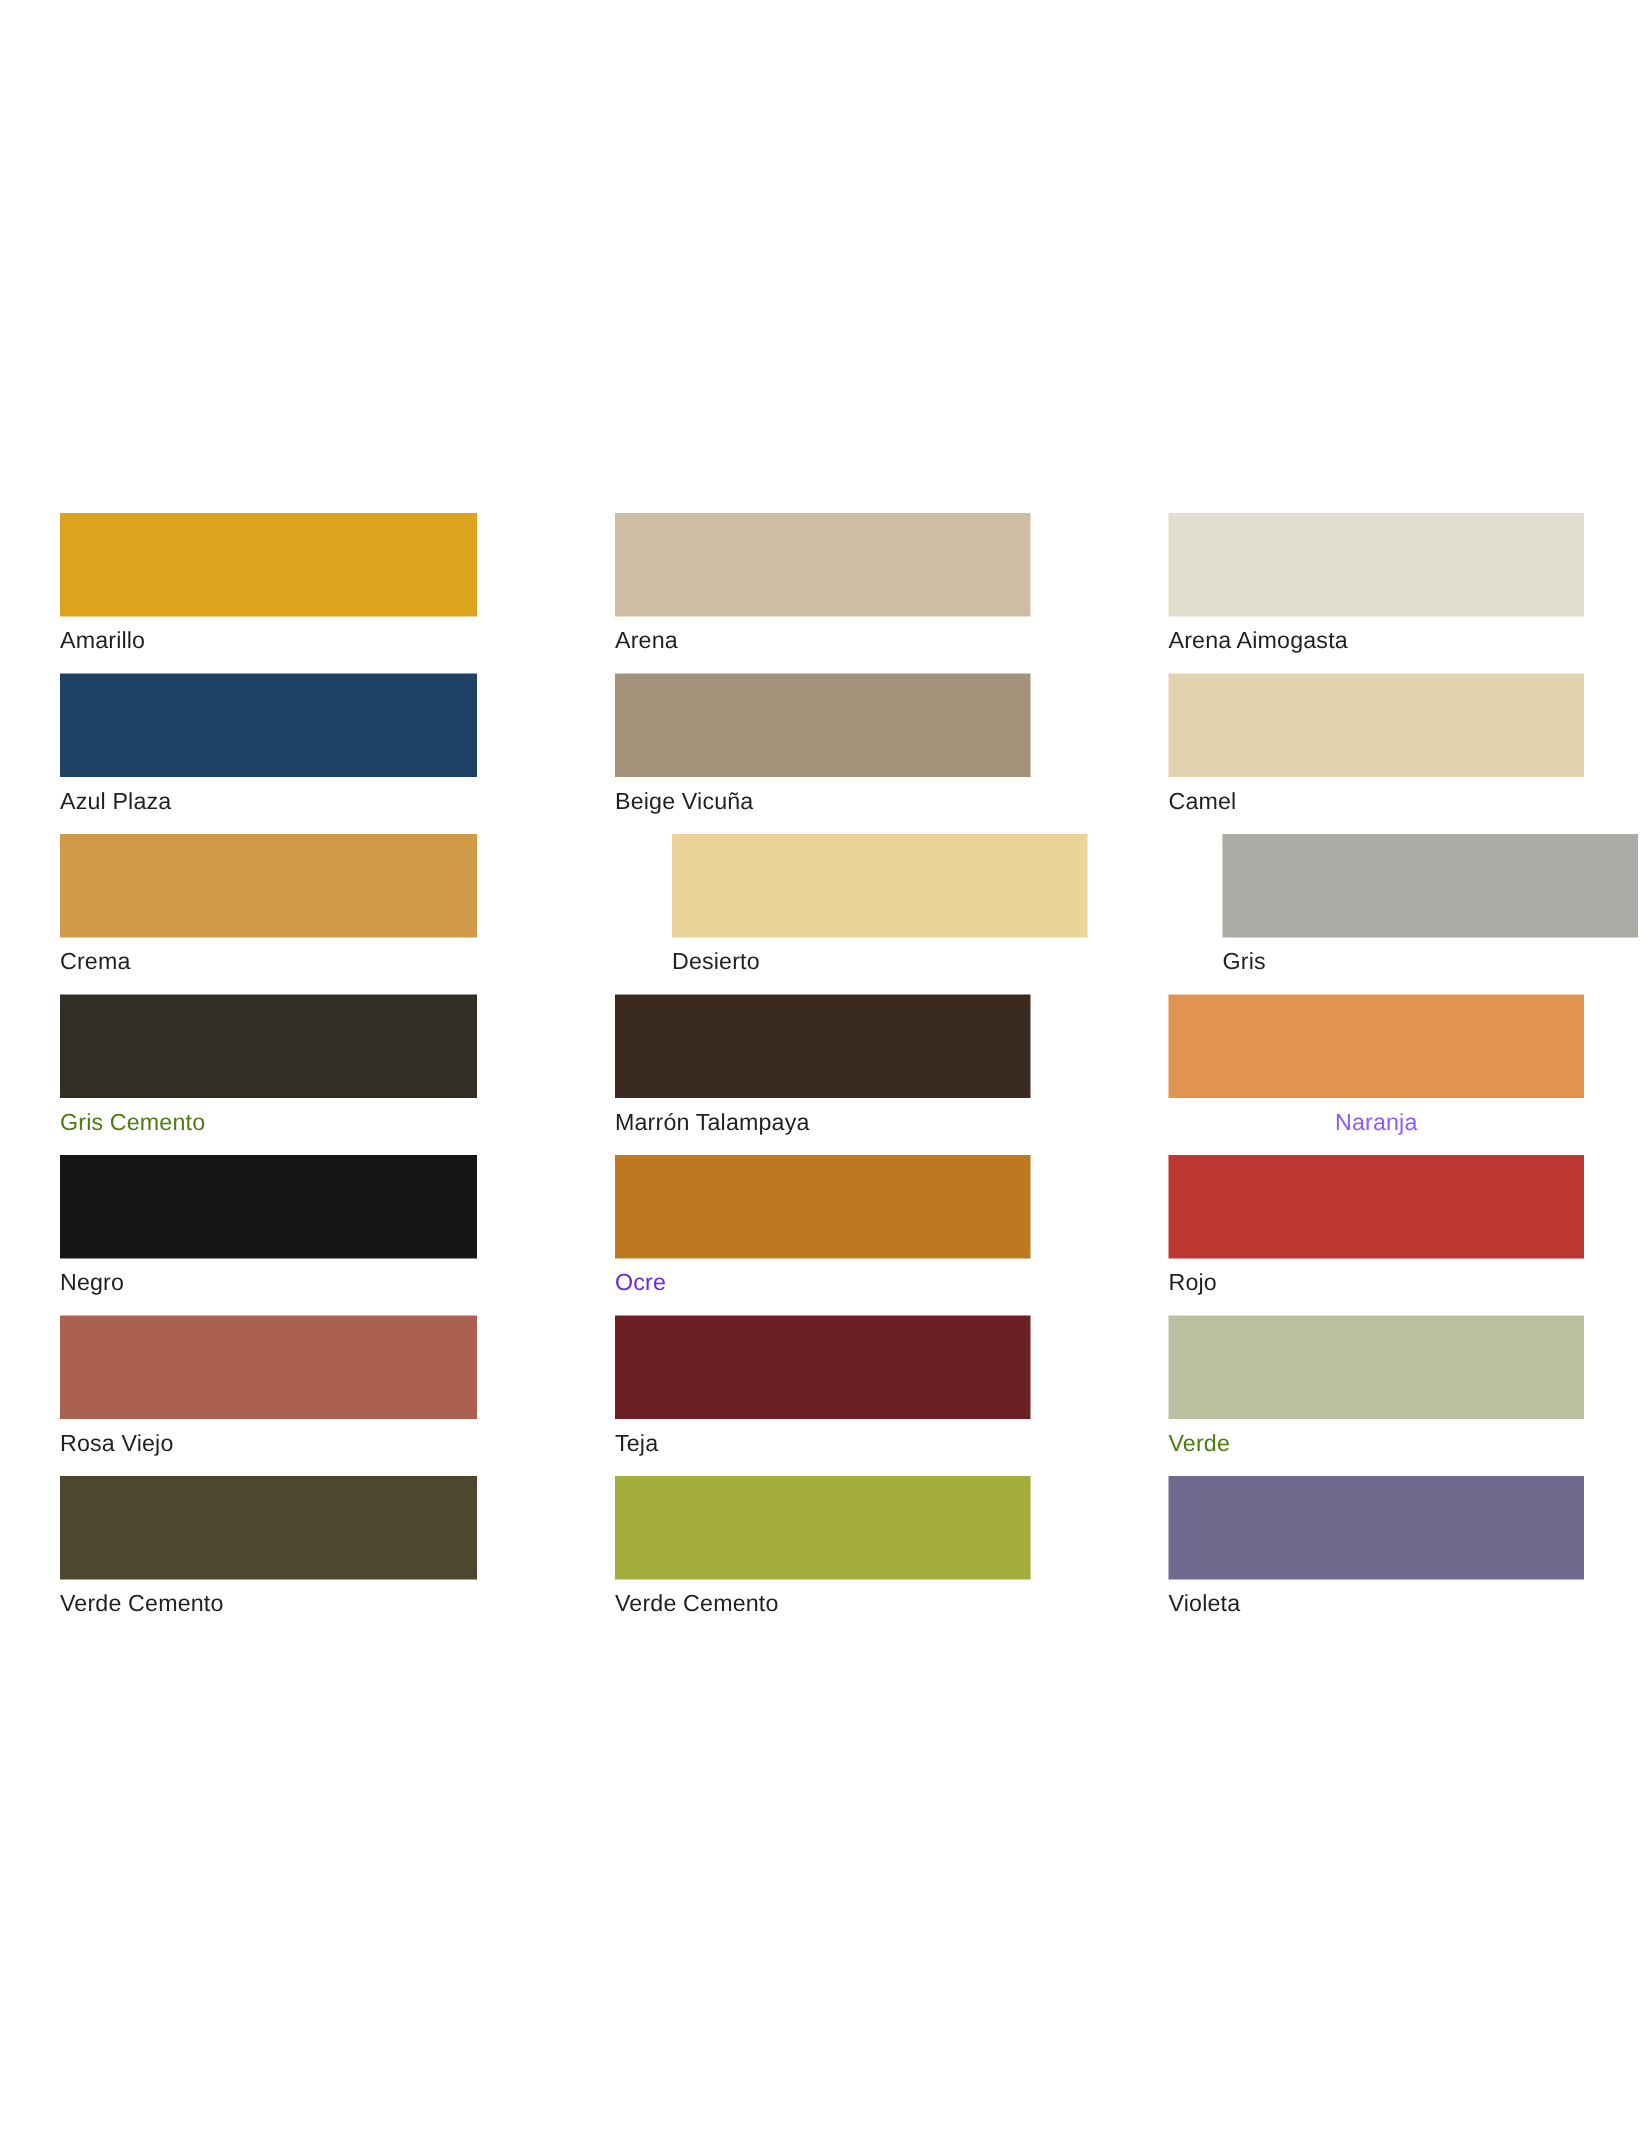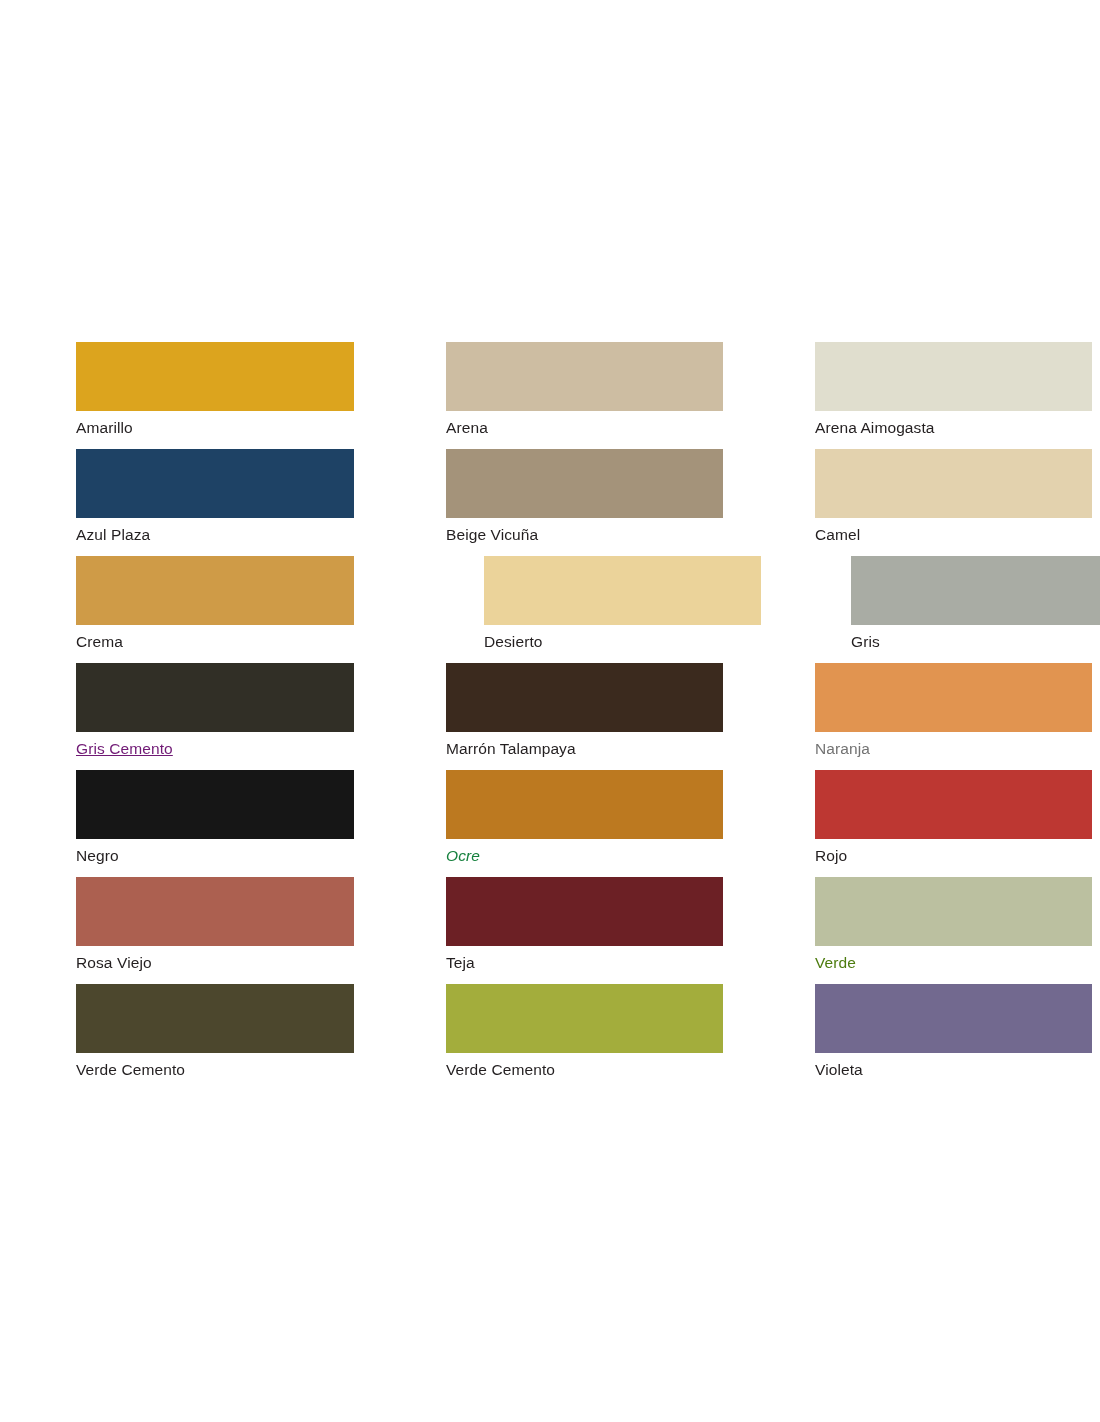--- a/index.html
+++ b/index.html
@@ -26,21 +26,20 @@
   }
 
   #swatch-grid {
     position: absolute;
     left: 40px;
     top: 342px;
     width: 1016px;
     display: grid;
     grid-template-columns: 278px 92px 277px 92px 277px;
     grid-auto-rows: 107px;
-    margin-left: 36px;
   }
 
   
   .swatch-card {
     position: relative;
     width: 100%;
     height: 100px;
   }
   .swatch-card.col-1 { grid-column: 1; }
   .swatch-card.col-2 { grid-column: 3; }
@@ -75,21 +74,21 @@
       <div class="swatch-card col-1" style="grid-row: 2;">
         <span class="swatch-chip" style="background-color: rgb(30, 66, 101);"></span>
         <span class="swatch-label" style="color: rgb(35, 31, 32);">Azul Plaza</span>
       </div>
       <div class="swatch-card col-1" style="grid-row: 3;">
         <span class="swatch-chip" style="background-color: rgb(207, 155, 71);"></span>
         <span class="swatch-label" style="color: rgb(35, 31, 32);">Crema</span>
       </div>
       <div class="swatch-card col-1" style="grid-row: 4;">
         <span class="swatch-chip" style="background-color: rgb(49, 47, 38);"></span>
-        <span class="swatch-label" style="color: #701a75; text-decoration: underline;">Gris Cemento</span>
+        <span class="swatch-label" style="color: #4d7c0f;">Gris Cemento</span>
       </div>
       <div class="swatch-card col-1" style="grid-row: 6;">
         <span class="swatch-chip" style="background-color: rgb(172, 96, 80);"></span>
         <span class="swatch-label" style="color: rgb(35, 31, 32);">Rosa Viejo</span>
       </div>
       <div class="swatch-card col-1" style="grid-row: 5;">
         <span class="swatch-chip" style="background-color: rgb(22, 22, 22);"></span>
         <span class="swatch-label" style="color: rgb(35, 31, 32);">Negro</span>
       </div>
       <div class="swatch-card col-1" style="grid-row: 7;">
@@ -107,21 +106,21 @@
       <div class="swatch-card col-2" style="grid-row: 3; padding-left: 38px;">
         <span class="swatch-chip" style="background-color: rgb(235, 211, 154);"></span>
         <span class="swatch-label" style="color: rgb(35, 31, 32);">Desierto</span>
       </div>
       <div class="swatch-card col-2" style="grid-row: 4;">
         <span class="swatch-chip" style="background-color: rgb(59, 42, 30);"></span>
         <span class="swatch-label" style="color: rgb(35, 31, 32);">Marrón Talampaya</span>
       </div>
       <div class="swatch-card col-2" style="grid-row: 5;">
         <span class="swatch-chip" style="background-color: rgb(188, 121, 32);"></span>
-        <span class="swatch-label" style="color: #15803d; font-style: italic;">Ocre</span>
+        <span class="swatch-label" style="color: #6d28d9;">Ocre</span>
       </div>
       <div class="swatch-card col-2" style="grid-row: 6;">
         <span class="swatch-chip" style="background-color: rgb(108, 32, 37);"></span>
         <span class="swatch-label" style="color: rgb(35, 31, 32);">Teja</span>
       </div>
       <div class="swatch-card col-2" style="grid-row: 7;">
         <span class="swatch-chip" style="background-color: rgb(163, 173, 60);"></span>
         <span class="swatch-label" style="color: rgb(35, 31, 32);">Verde Cemento</span>
       </div>
       <div class="swatch-card col-3" style="grid-row: 1;">
@@ -131,21 +130,21 @@
       <div class="swatch-card col-3" style="grid-row: 2;">
         <span class="swatch-chip" style="background-color: rgb(227, 210, 174);"></span>
         <span class="swatch-label" style="color: rgb(35, 31, 32);">Camel</span>
       </div>
       <div class="swatch-card col-3" style="grid-row: 3; padding-left: 36px;">
         <span class="swatch-chip" style="background-color: rgb(169, 172, 164);"></span>
         <span class="swatch-label" style="color: rgb(35, 31, 32);">Gris</span>
       </div>
       <div class="swatch-card col-3" style="grid-row: 4;">
         <span class="swatch-chip" style="background-color: rgb(225, 148, 80);"></span>
-        <span class="swatch-label" style="color: #737373;">Naranja</span>
+        <span class="swatch-label" style="color: #8b5cf6; text-align: center;">Naranja</span>
       </div>
       <div class="swatch-card col-3" style="grid-row: 5;">
         <span class="swatch-chip" style="background-color: rgb(189, 55, 50);"></span>
         <span class="swatch-label" style="color: rgb(35, 31, 32);">Rojo</span>
       </div>
       <div class="swatch-card col-3" style="grid-row: 6;">
         <span class="swatch-chip" style="background-color: rgb(187, 192, 160);"></span>
         <span class="swatch-label" style="color: #4d7c0f;">Verde</span>
       </div>
       <div class="swatch-card col-3" style="grid-row: 7;">

